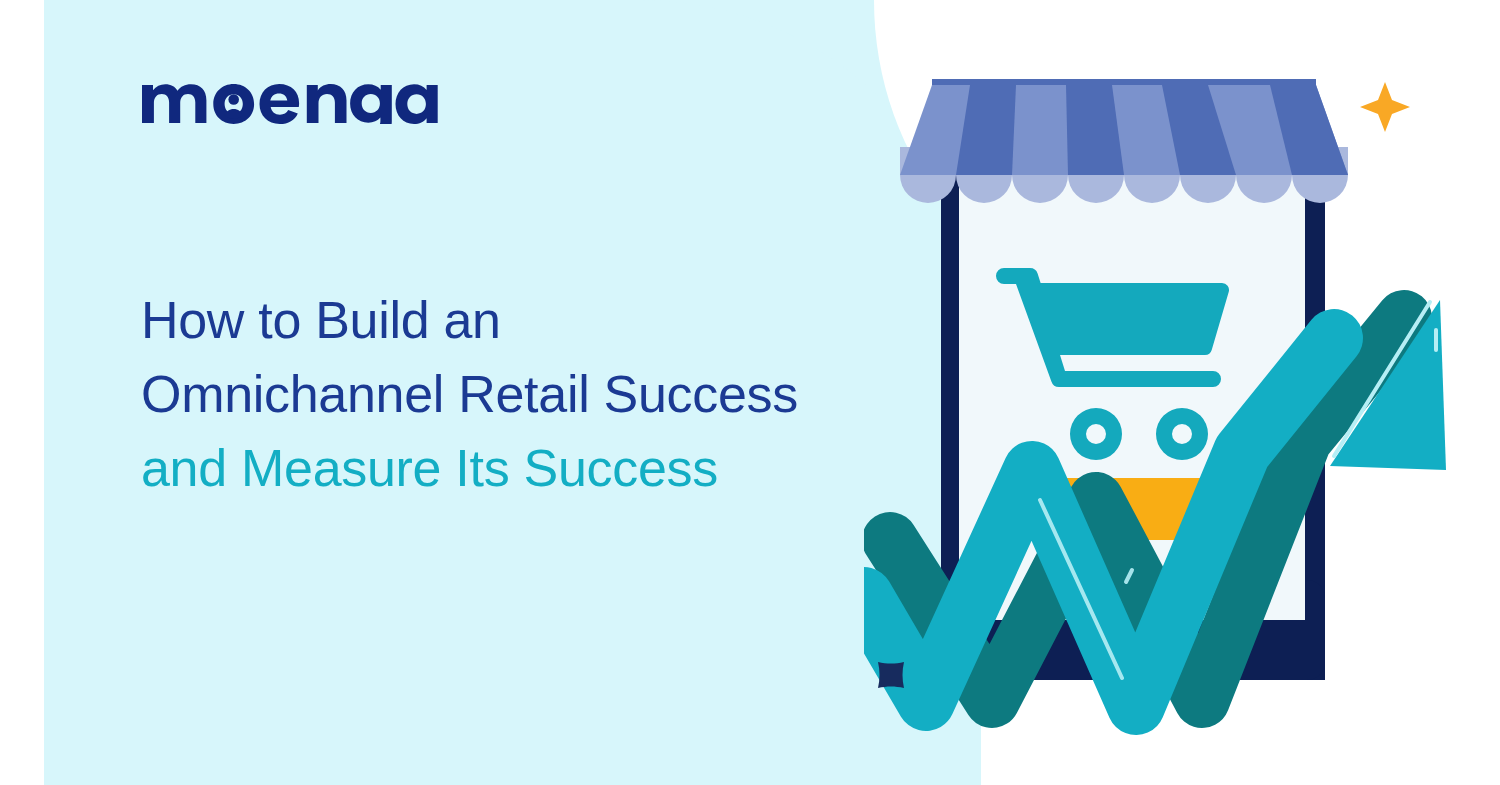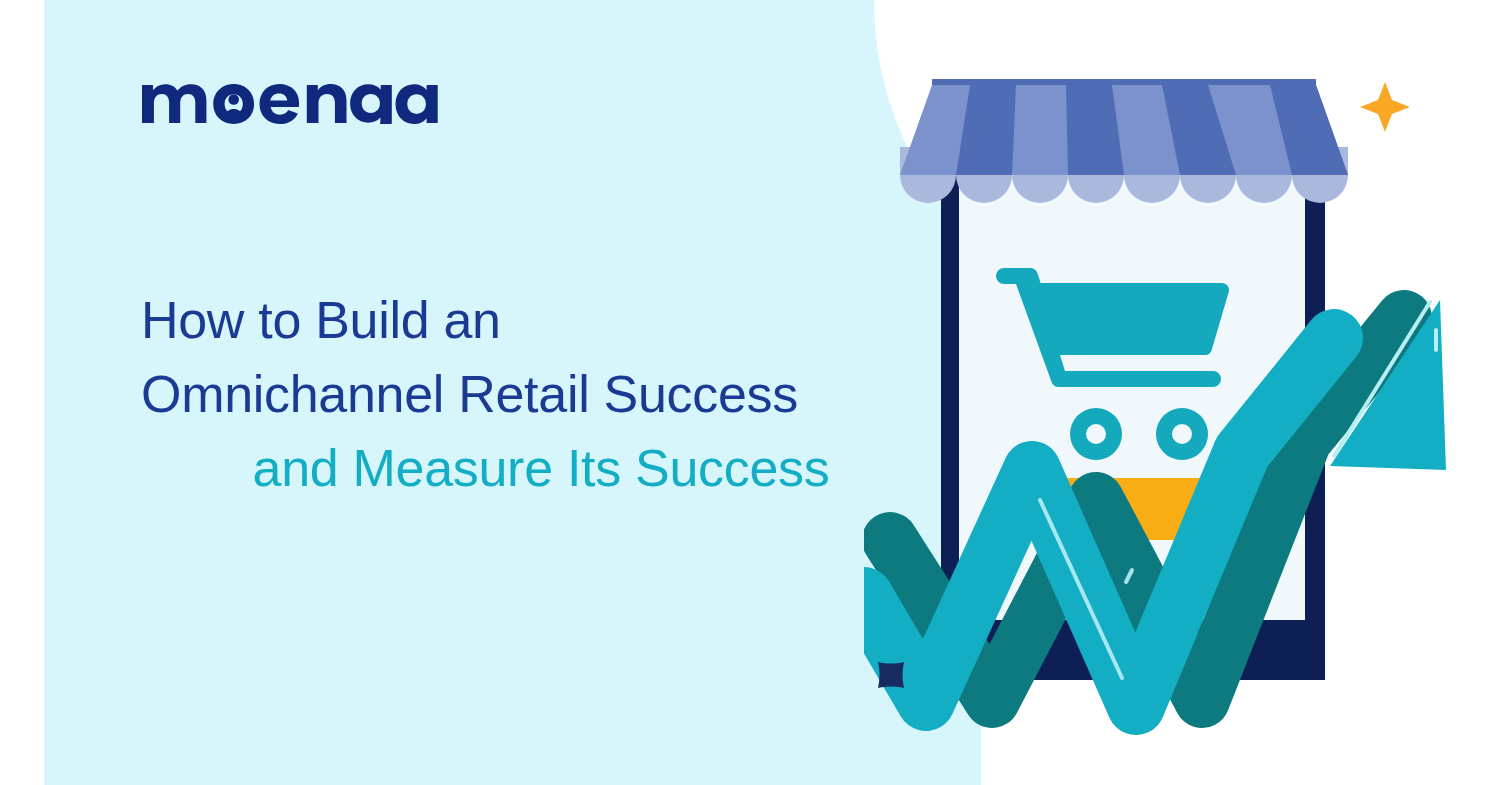--- a/index.html
+++ b/index.html
@@ -53,21 +53,21 @@
   }
   .headline .ln{
     display:block;
     font-size:52px;
     font-weight:300;
     letter-spacing:-0.3px;
     line-height:74px;
     white-space:nowrap;
   }
   .headline .ln.navy{color:#1b3a93;}
-  .headline .ln.teal{color:#13aec4;text-align:center;}
+  .headline .ln.teal{color:#13aec4;}
 
   
   .illus{
     position:absolute;left:820px;top:0;
     width:640px;height:785px;
   }
   .illus svg{display:block;}
 </style>
 </head>
 <body>

